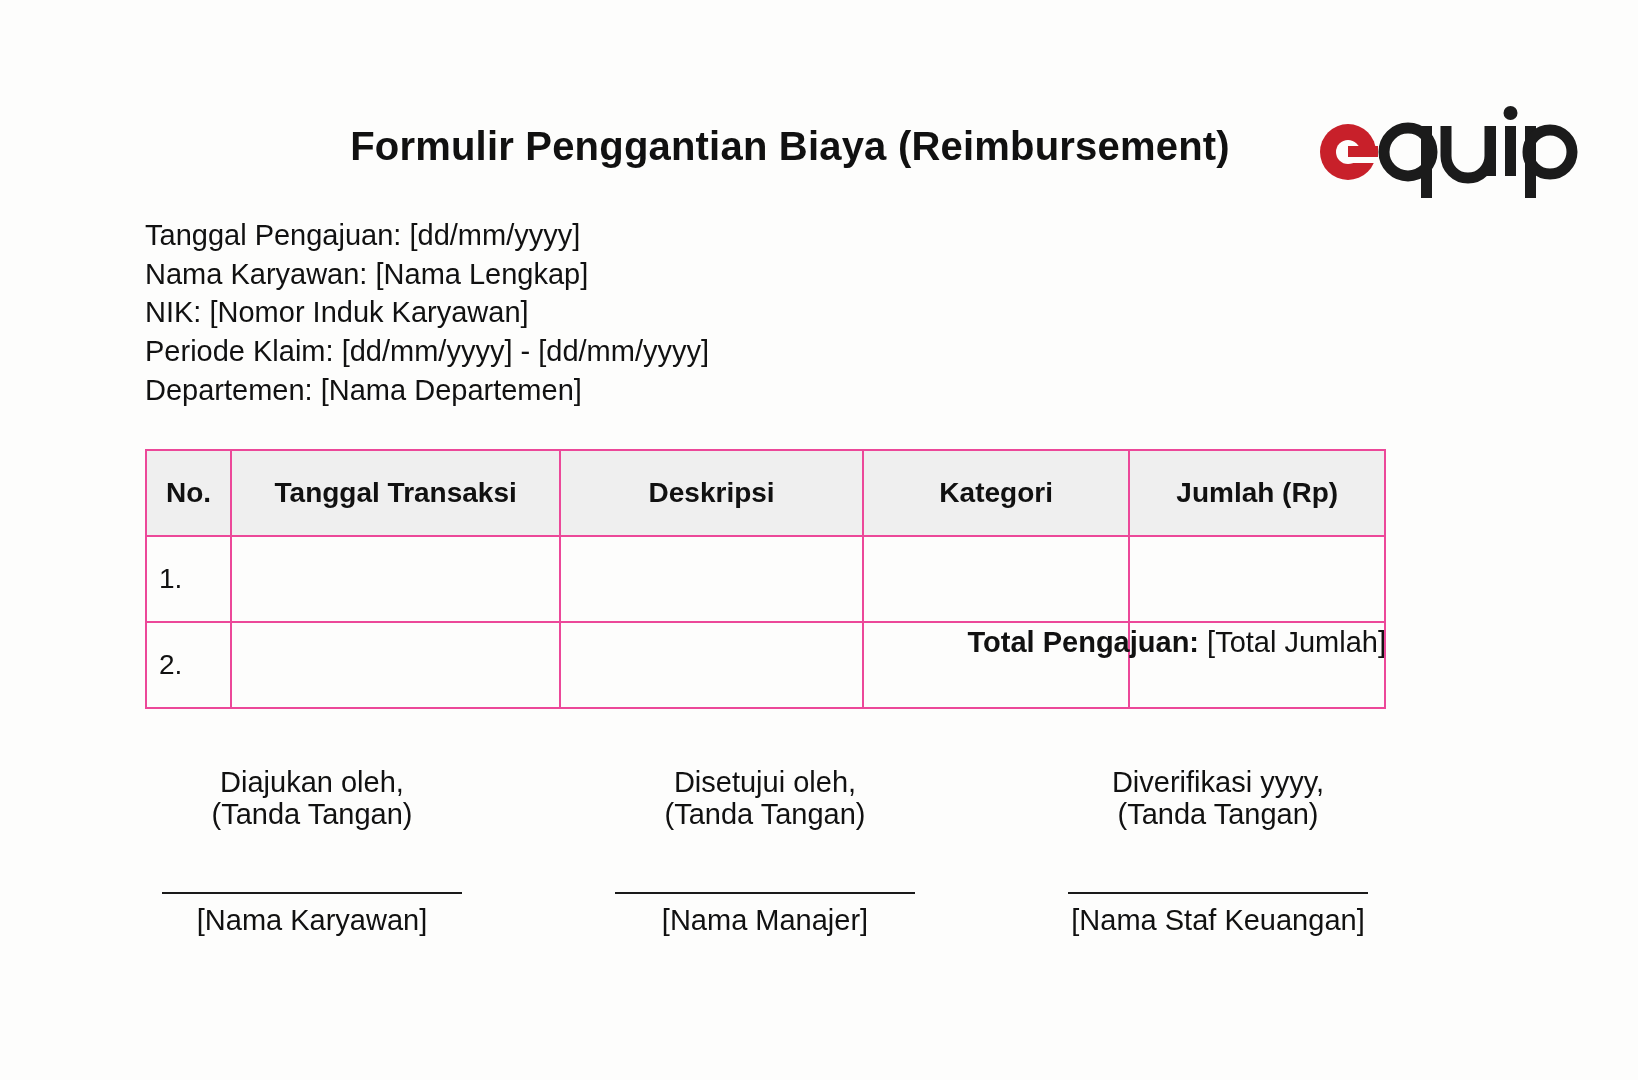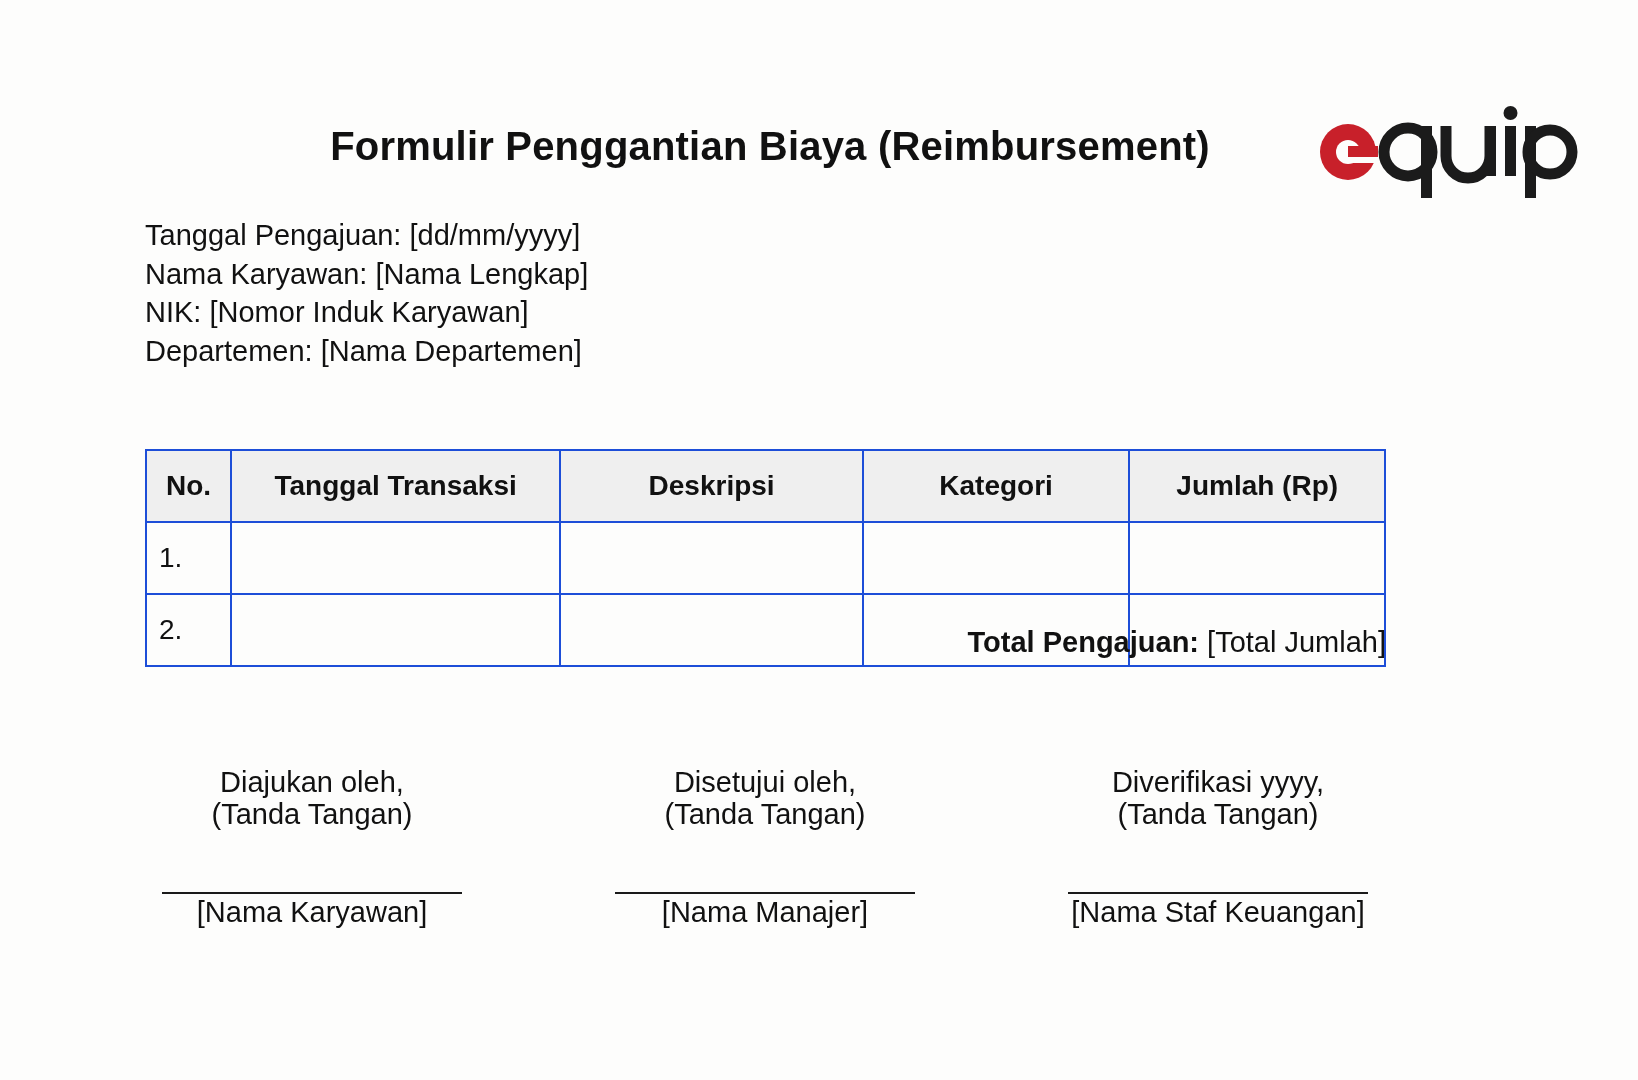--- a/index.html
+++ b/index.html
@@ -1,34 +1,34 @@
 <!DOCTYPE html>
 <html><head>
 <meta charset="utf-8">
 <style>
   html, body { margin:0; padding:0; }
   body { width:1638px; height:1080px; background:#fdfdfc; position:relative; overflow:hidden;
          font-family:"Liberation Sans", sans-serif; color:#111; }
   .title { position:absolute; left:0; width:1540px; top:124px; text-align:center;
-           font-size:40px; font-weight:bold; letter-spacing:0.2px; }
+           font-size:40px; font-weight:bold; letter-spacing:0.2px;padding-left:20px; }
   .logo { position:absolute; left:1318px; top:104px; width:260px; height:100px; }
   .info { position:absolute; left:145px; top:216px; font-size:29px; line-height:38.7px; }
   .info div { white-space:nowrap; }
   table.items { position:absolute; left:145px; top:449px; width:1241px; border-collapse:collapse;
                 font-size:28px; }
-  table.items th, table.items td { border:2px solid #1d4ed8; height:54px; padding:8px;margin-top:44px; }
+  table.items th, table.items td { border:2px solid #ec4899; height:54px; padding:15px;margin-top:44px; }
   table.items th { background:#efefef; font-weight:bold; text-align:center; }
   table.items td.no { text-align:left; padding-left:12px; }
   .total { position:absolute; right:252px; top:626px; font-size:29px; white-space:nowrap; }
   .total b { font-weight:bold; }
   .sig { position:absolute; width:300px; text-align:center; font-size:29px; }
   .sig .l1 { position:absolute; top:8px; left:0; width:100%; }
   .sig .l2 { position:absolute; top:40px; left:0; width:100%; }
   .sig .line { position:absolute; top:134px; left:0; width:100%; border-top:2px solid #1a1a1a; }
-  .sig .nm { position:absolute; top:138px; left:0; width:100%; }
+  .sig .nm { position:absolute; top:146px; left:0; width:100%; }
 </style>
 </head>
 <body>
 
 <div class="title">Formulir Penggantian Biaya (Reimbursement)</div>
 
 <div class="logo">
   <svg width="260" height="100" viewBox="0 0 260 100">
 
     <circle cx="30" cy="48" r="28" fill="#c8202a"></circle>
@@ -47,20 +47,21 @@
 
     <rect x="207" y="22" width="11" height="72" fill="#1b1b1b"></rect>
     <circle cx="232" cy="48" r="22" fill="none" stroke="#1b1b1b" stroke-width="11"></circle>
   </svg>
 </div>
 
 <div class="info">
   <div><span>Tanggal Pengajuan:</span> <span>[dd/mm/yyyy]</span></div>
   <div><span>Nama Karyawan:</span> <span>[Nama Lengkap]</span></div>
   <div><span>NIK:</span> <span>[Nomor Induk Karyawan]</span></div>
+  <div><span>Periode Klaim:</span> <span>[dd/mm/yyyy] - [dd/mm/yyyy]</span></div>
   <div><span>Departemen:</span> <span>[Nama Departemen]</span></div>
 </div>
 
 <table class="items">
   <colgroup>
     <col style="width:85px">
       <col style="width:330px">
       <col style="width:303px">
       <col style="width:267px">
       <col style="width:256px">

